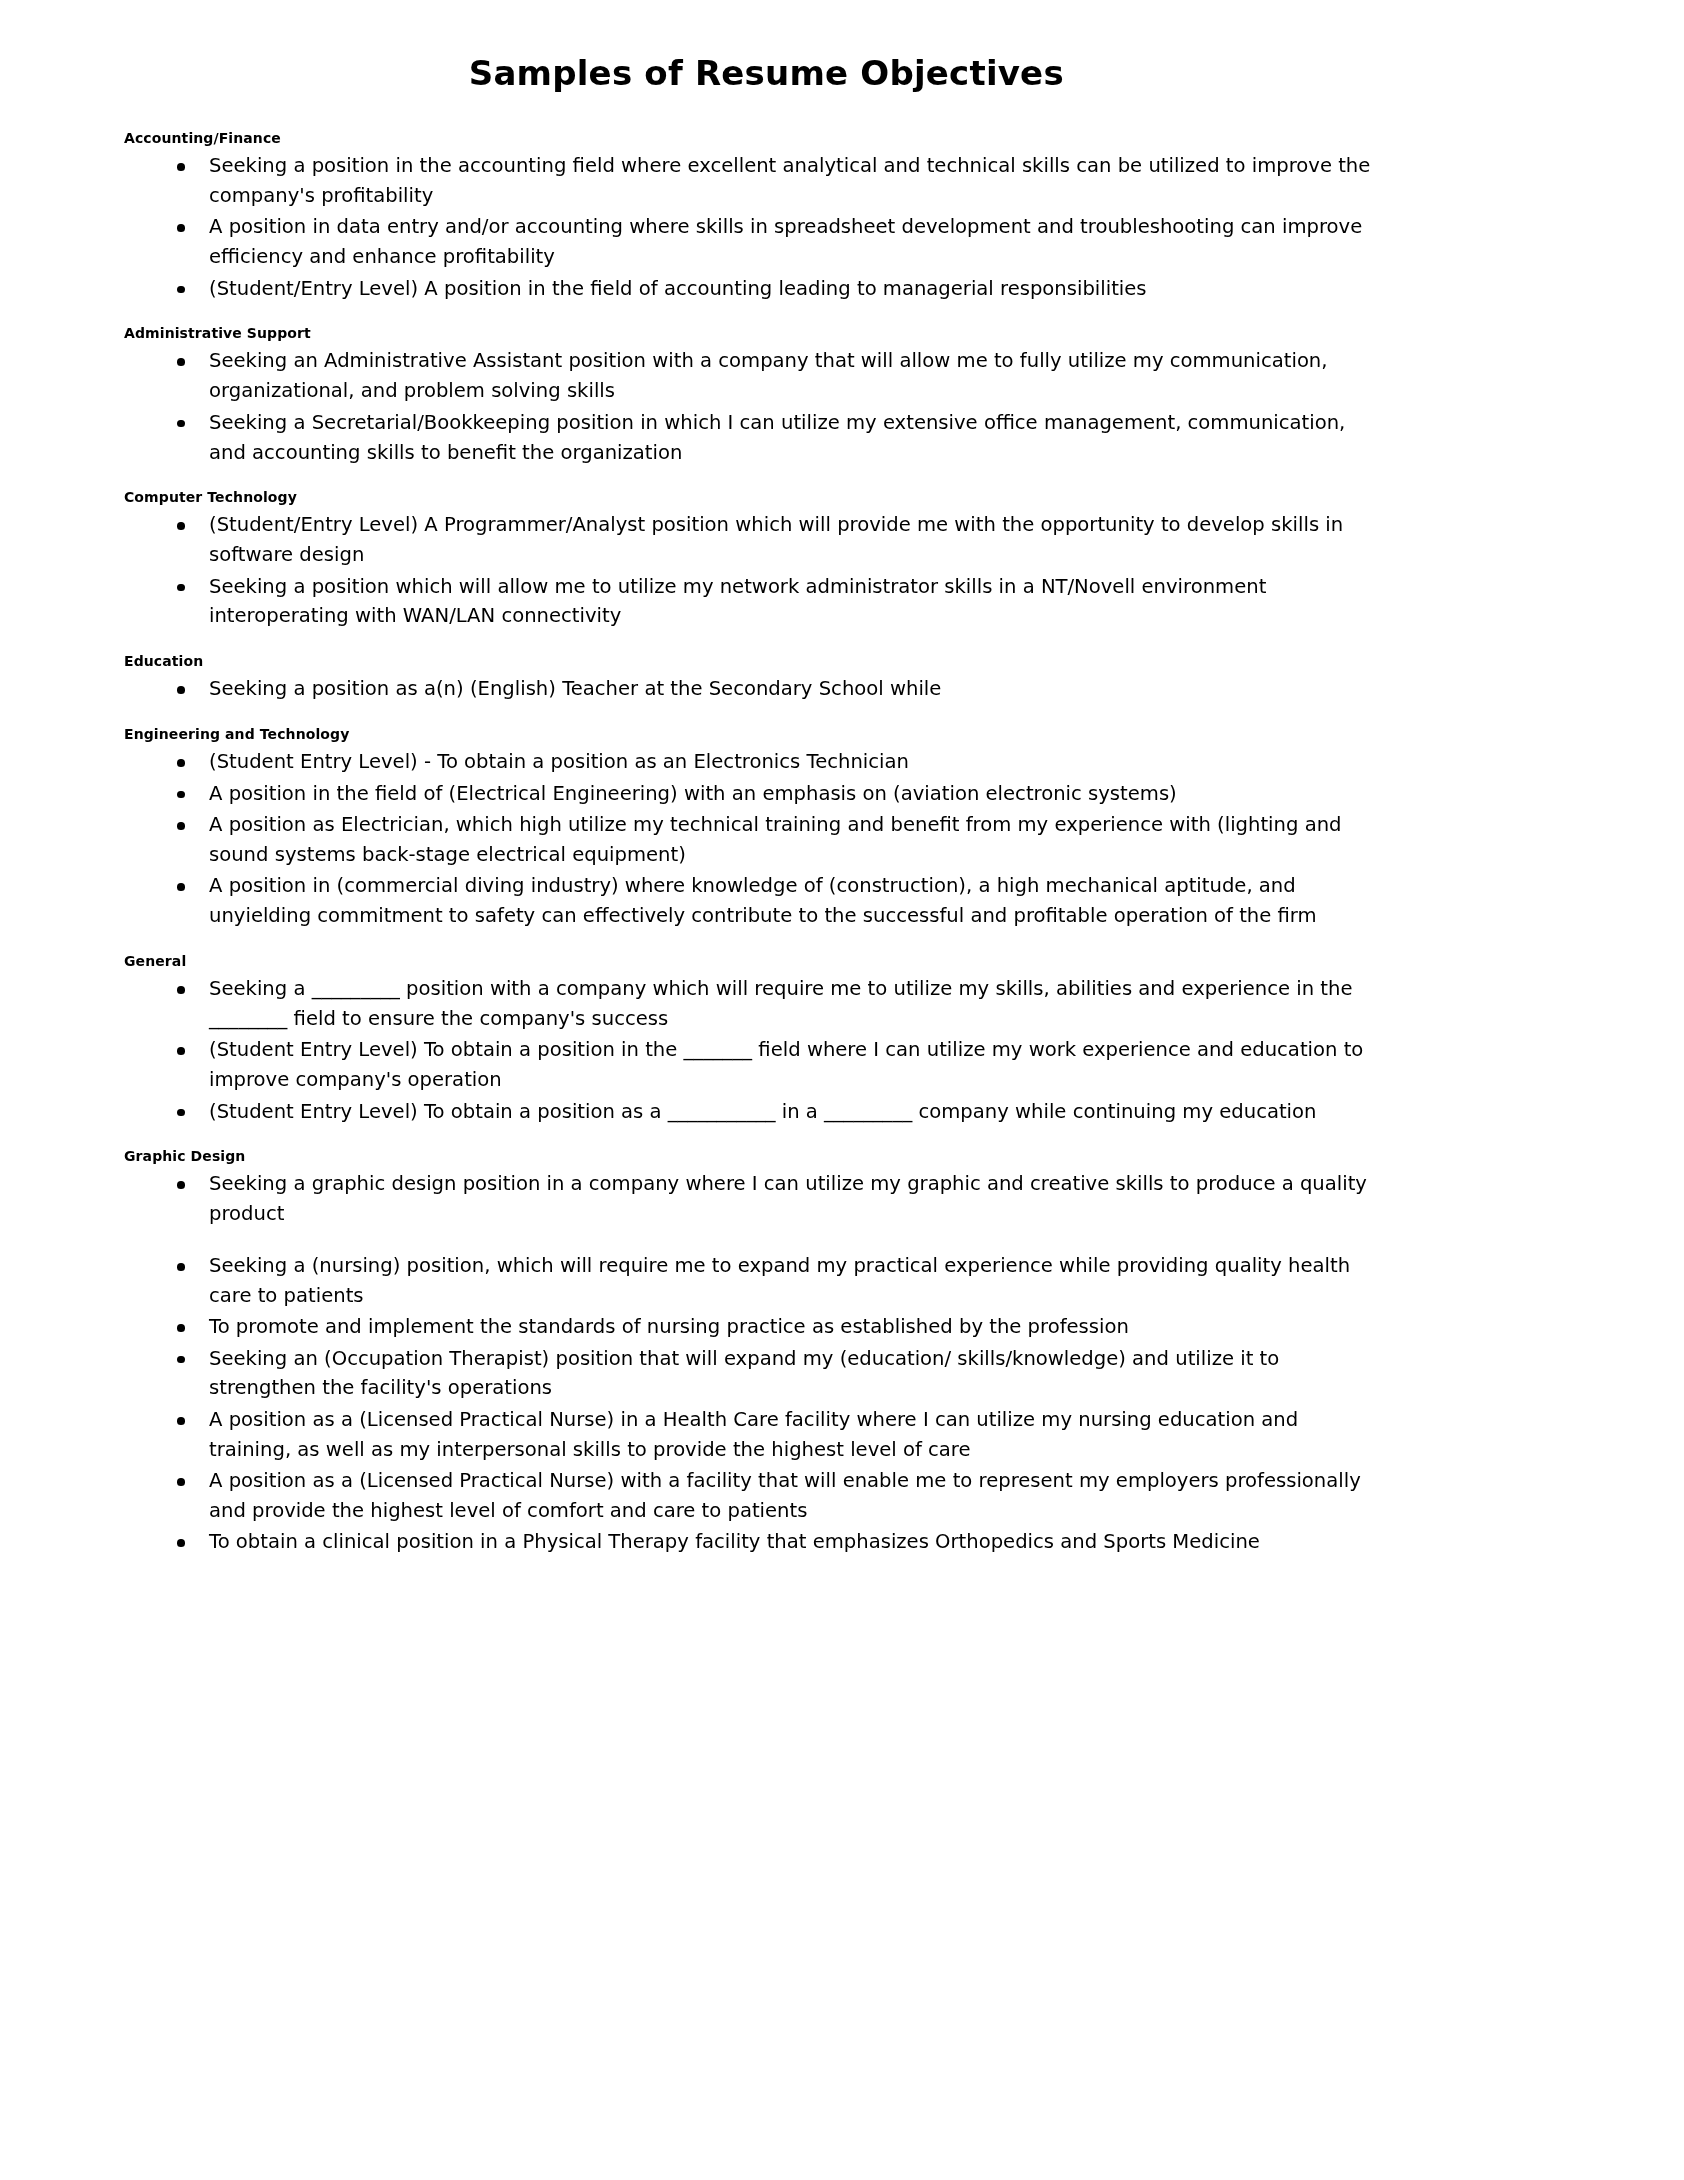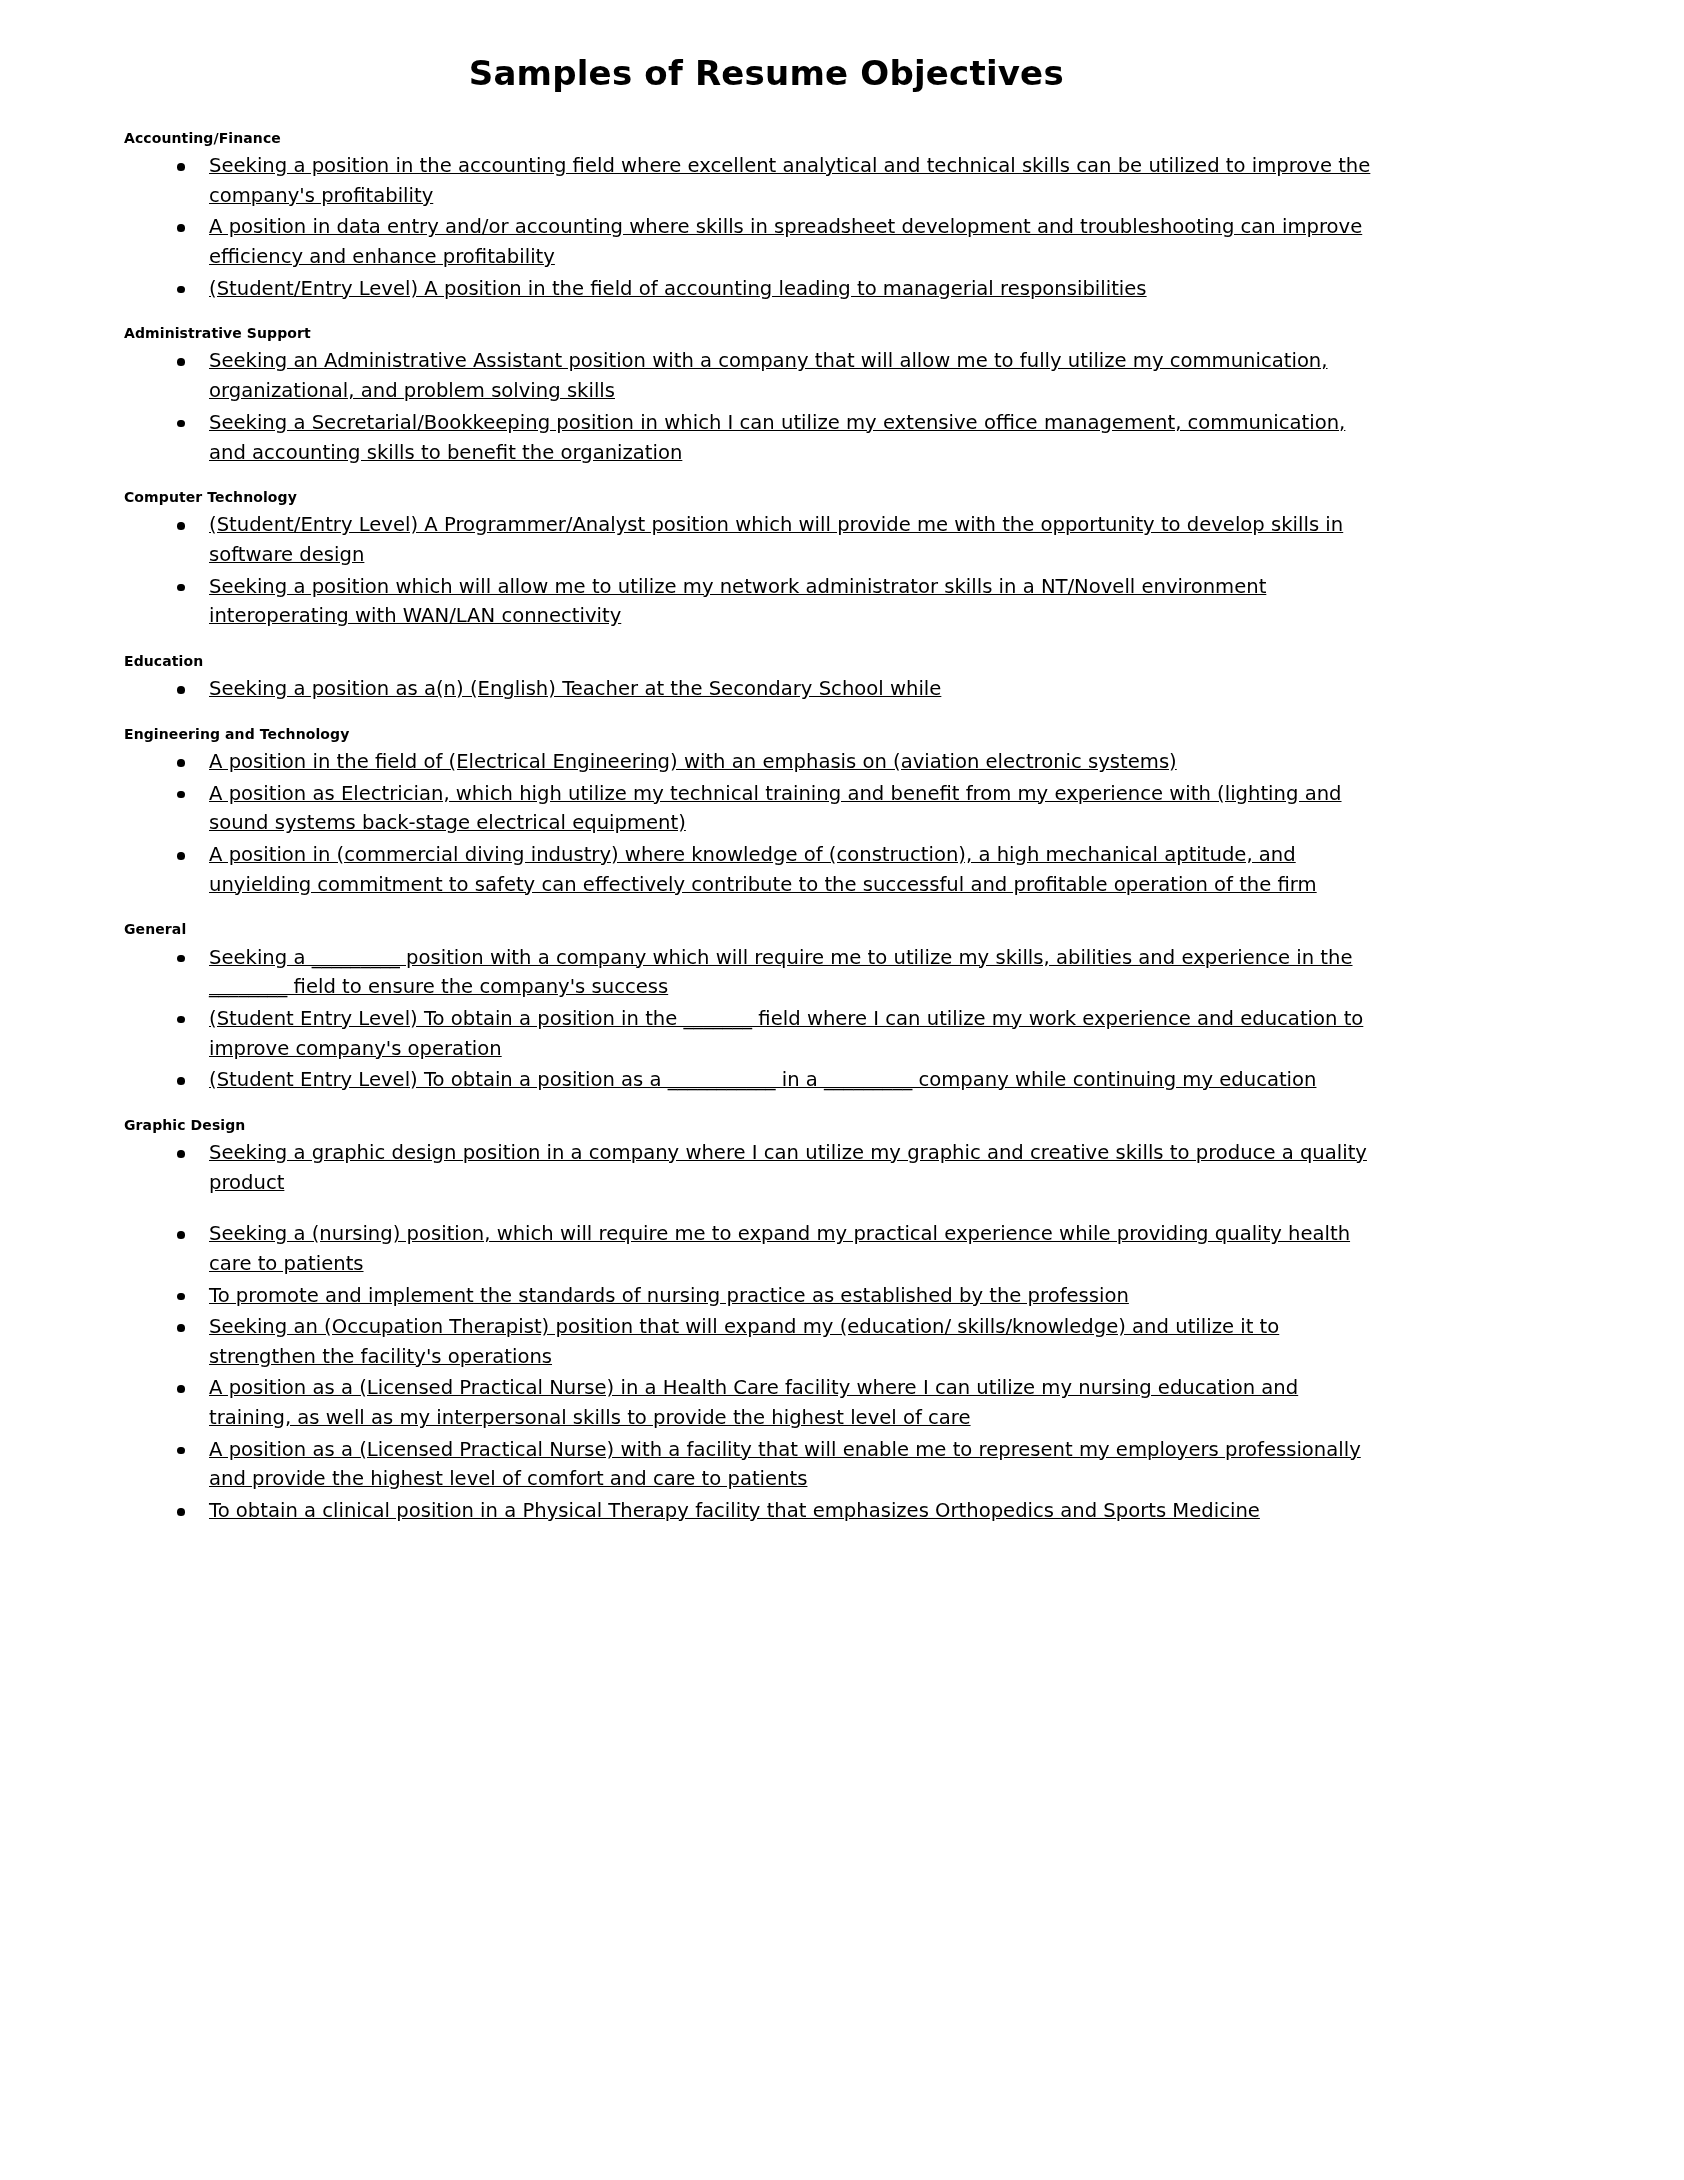--- a/index.html
+++ b/index.html
@@ -35,21 +35,20 @@
   .section-heading {
     font-size: 14px;
     font-weight: bold;
     margin: 0 0 5.1px 0;
     letter-spacing: 0.1px;
   }
   .bullet-list {
     list-style: none;
     margin: 0;
     padding: 0;
-    text-decoration: underline;
   }
   .bullet-item {
     position: relative;
     padding-left: 85px;
     font-size: 19.6px;
     line-height: 1.52;
     margin-bottom: 1.7px;
     max-width: 1397px;
   }
   .bullet-item .dot {
@@ -122,20 +121,24 @@
             <span class="dot"></span>
             <span class="bullet-text">Seeking a position as a(n) (English) Teacher at the Secondary School while</span>
           </li>
         </ul>
       </section>
       <section class="section">
         <h2 class="section-heading">Engineering and Technology</h2>
         <ul class="bullet-list">
           <li class="bullet-item">
             <span class="dot"></span>
+            <span class="bullet-text">(Student Entry Level) - To obtain a position as an Electronics Technician</span>
+          </li>
+          <li class="bullet-item">
+            <span class="dot"></span>
             <span class="bullet-text">A position in the field of (Electrical Engineering) with an emphasis on (aviation electronic systems)</span>
           </li>
           <li class="bullet-item">
             <span class="dot"></span>
             <span class="bullet-text">A position as Electrician, which high utilize my technical training and benefit from my experience with (lighting and sound systems back-stage electrical equipment)</span>
           </li>
           <li class="bullet-item">
             <span class="dot"></span>
             <span class="bullet-text">A position in (commercial diving industry) where knowledge of (construction), a high mechanical aptitude, and unyielding commitment to safety can effectively contribute to the successful and profitable operation of the firm</span>
           </li>

